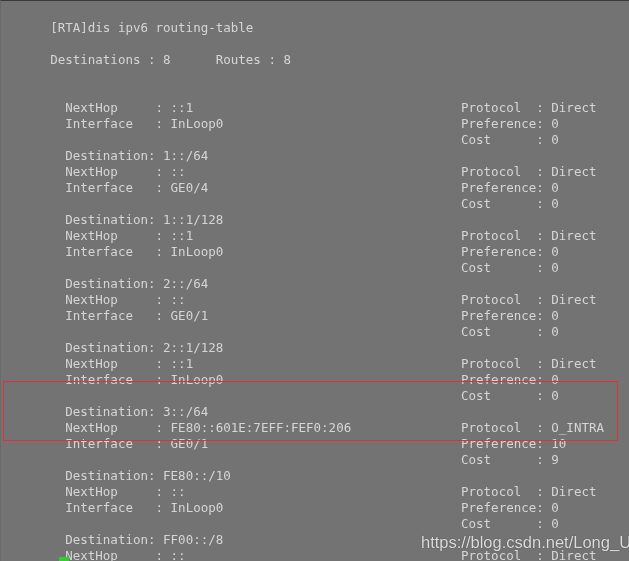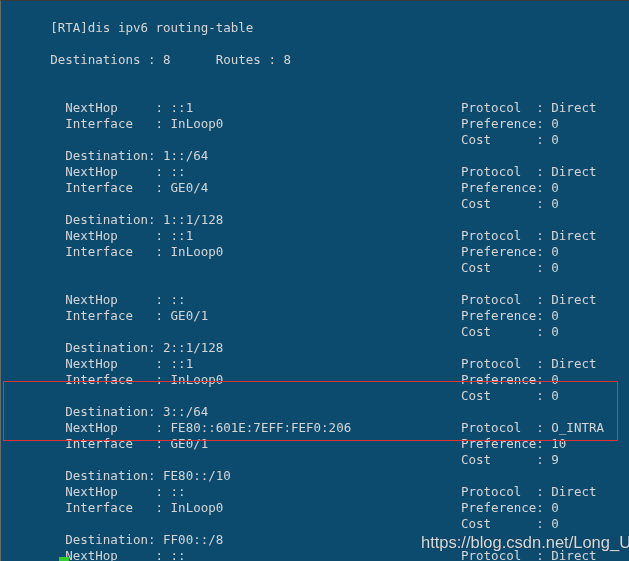--- a/index.html
+++ b/index.html
@@ -11,21 +11,21 @@
     width: 629px;
     height: 561px;
     overflow: hidden;
     font-family: "DejaVu Sans Mono", "Liberation Mono", monospace;
   }
 
   #terminal {
     position: relative;
     width: 629px;
     height: 561px;
-    background: #0c4a6e;
+    background: #737373;
     border-left: 1px solid #6a6a6a;
     border-top: 1px solid #3a3a3a;
     box-sizing: border-box;
     color: #d6d6d6;
     font-size: 12.5px;
     line-height: 16px;
     overflow: hidden;
   }
 
   .line {
@@ -167,20 +167,21 @@
       </div>
       <div class="line">
         <span class="lcol">Interface   : InLoop0</span>
         <span class="rcol">Cost      : 0</span>
       </div>
     </div>
     <div class="blank"></div>
 
     <div class="route-block">
       <div class="line">
+        <span class="lcol">Destination: 2::/64</span>
         <span class="rcol">Protocol  : Direct</span>
       </div>
       <div class="line">
         <span class="lcol">NextHop     : ::</span>
         <span class="rcol">Preference: 0</span>
       </div>
       <div class="line">
         <span class="lcol">Interface   : GE0/1</span>
         <span class="rcol">Cost      : 0</span>
       </div>

